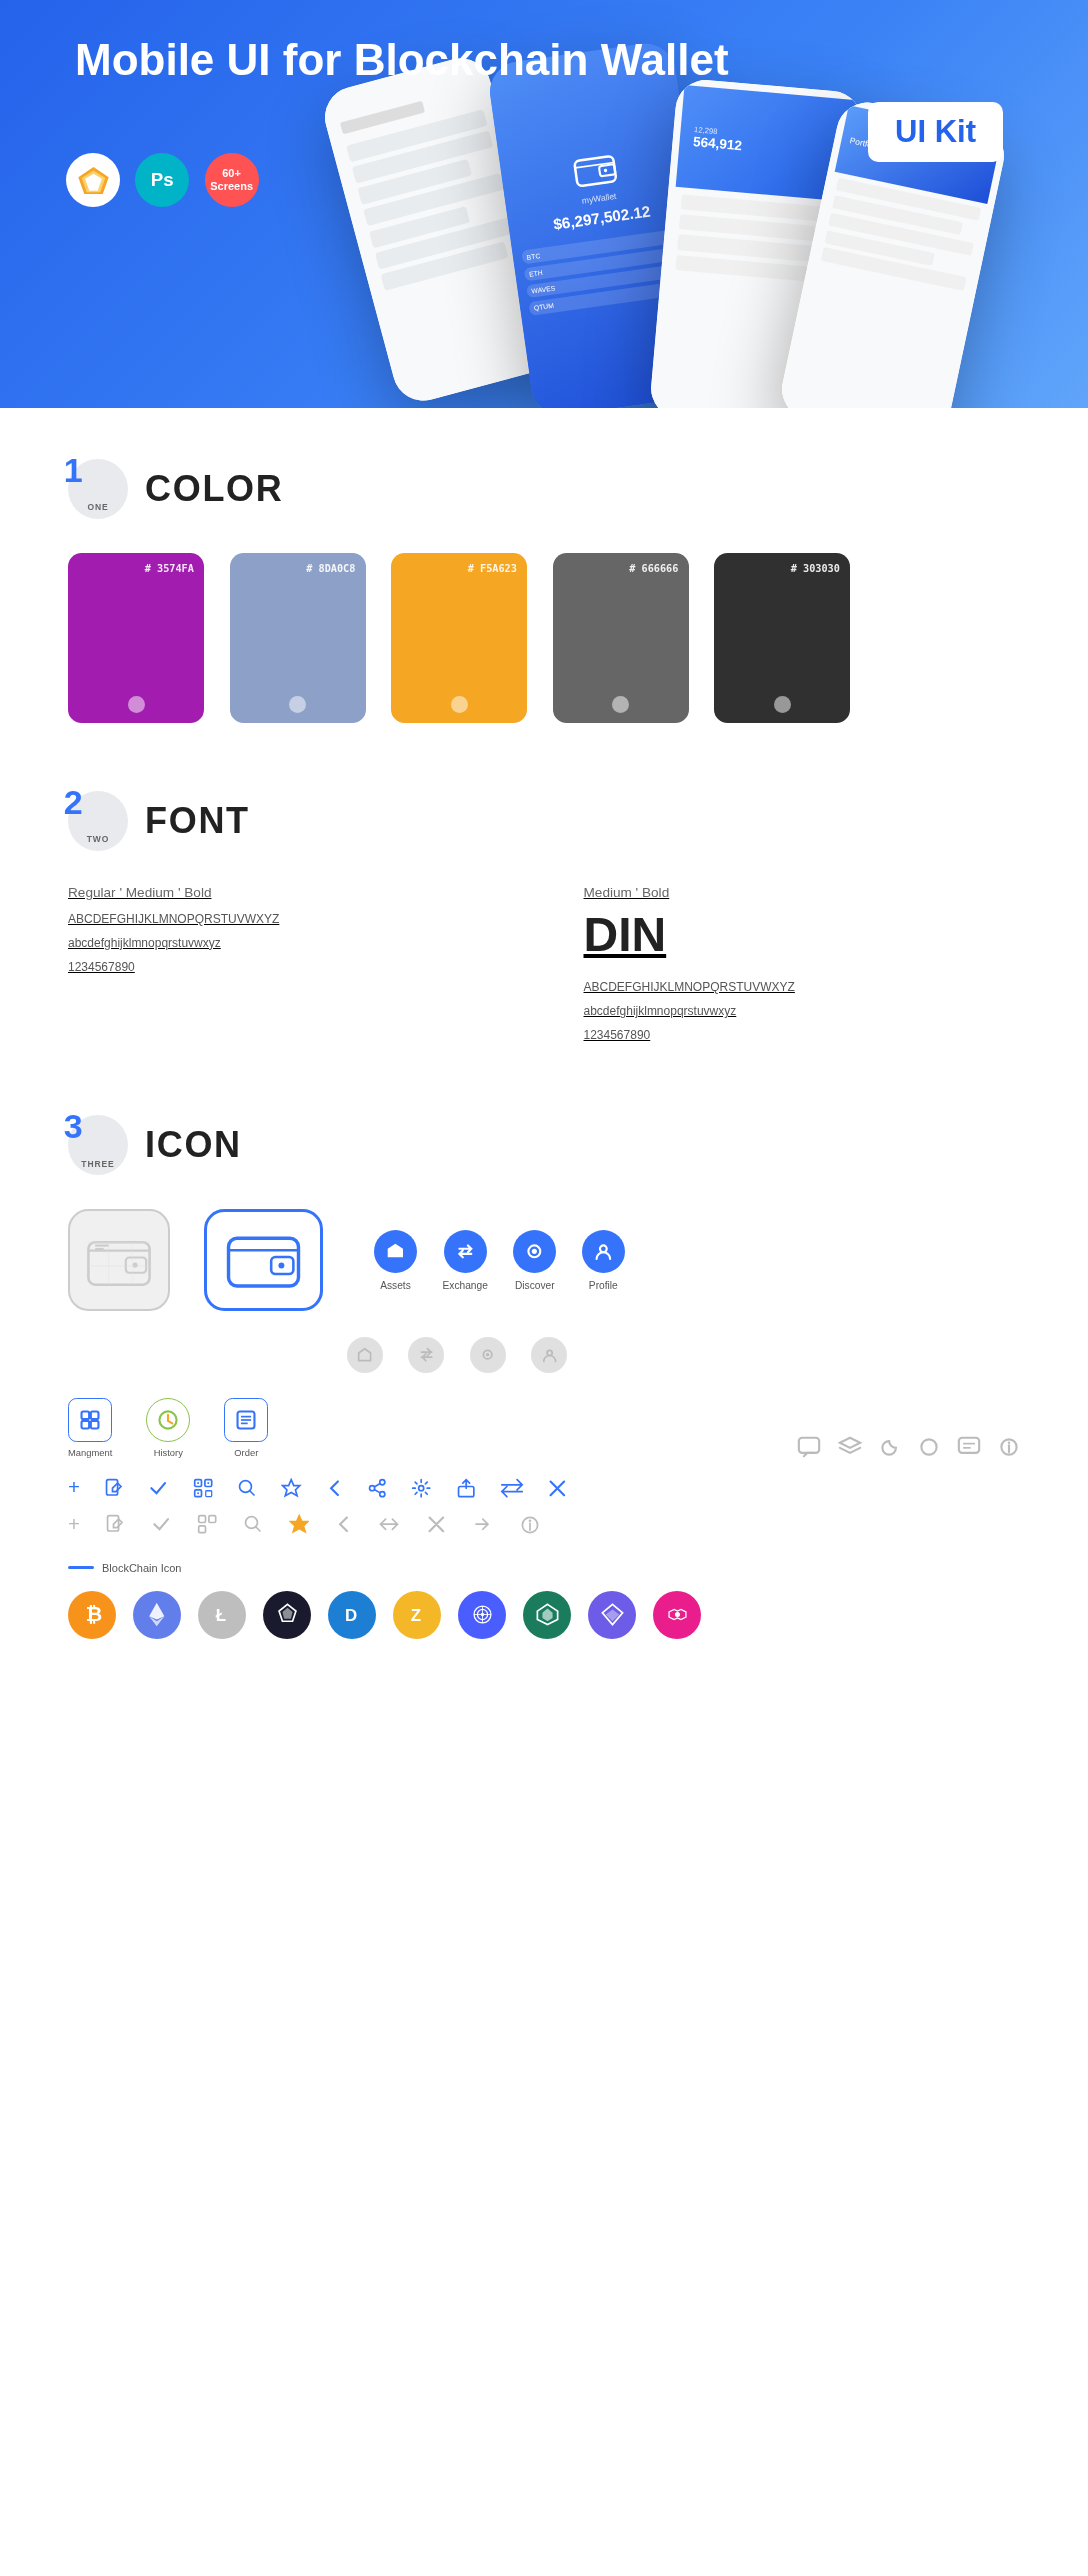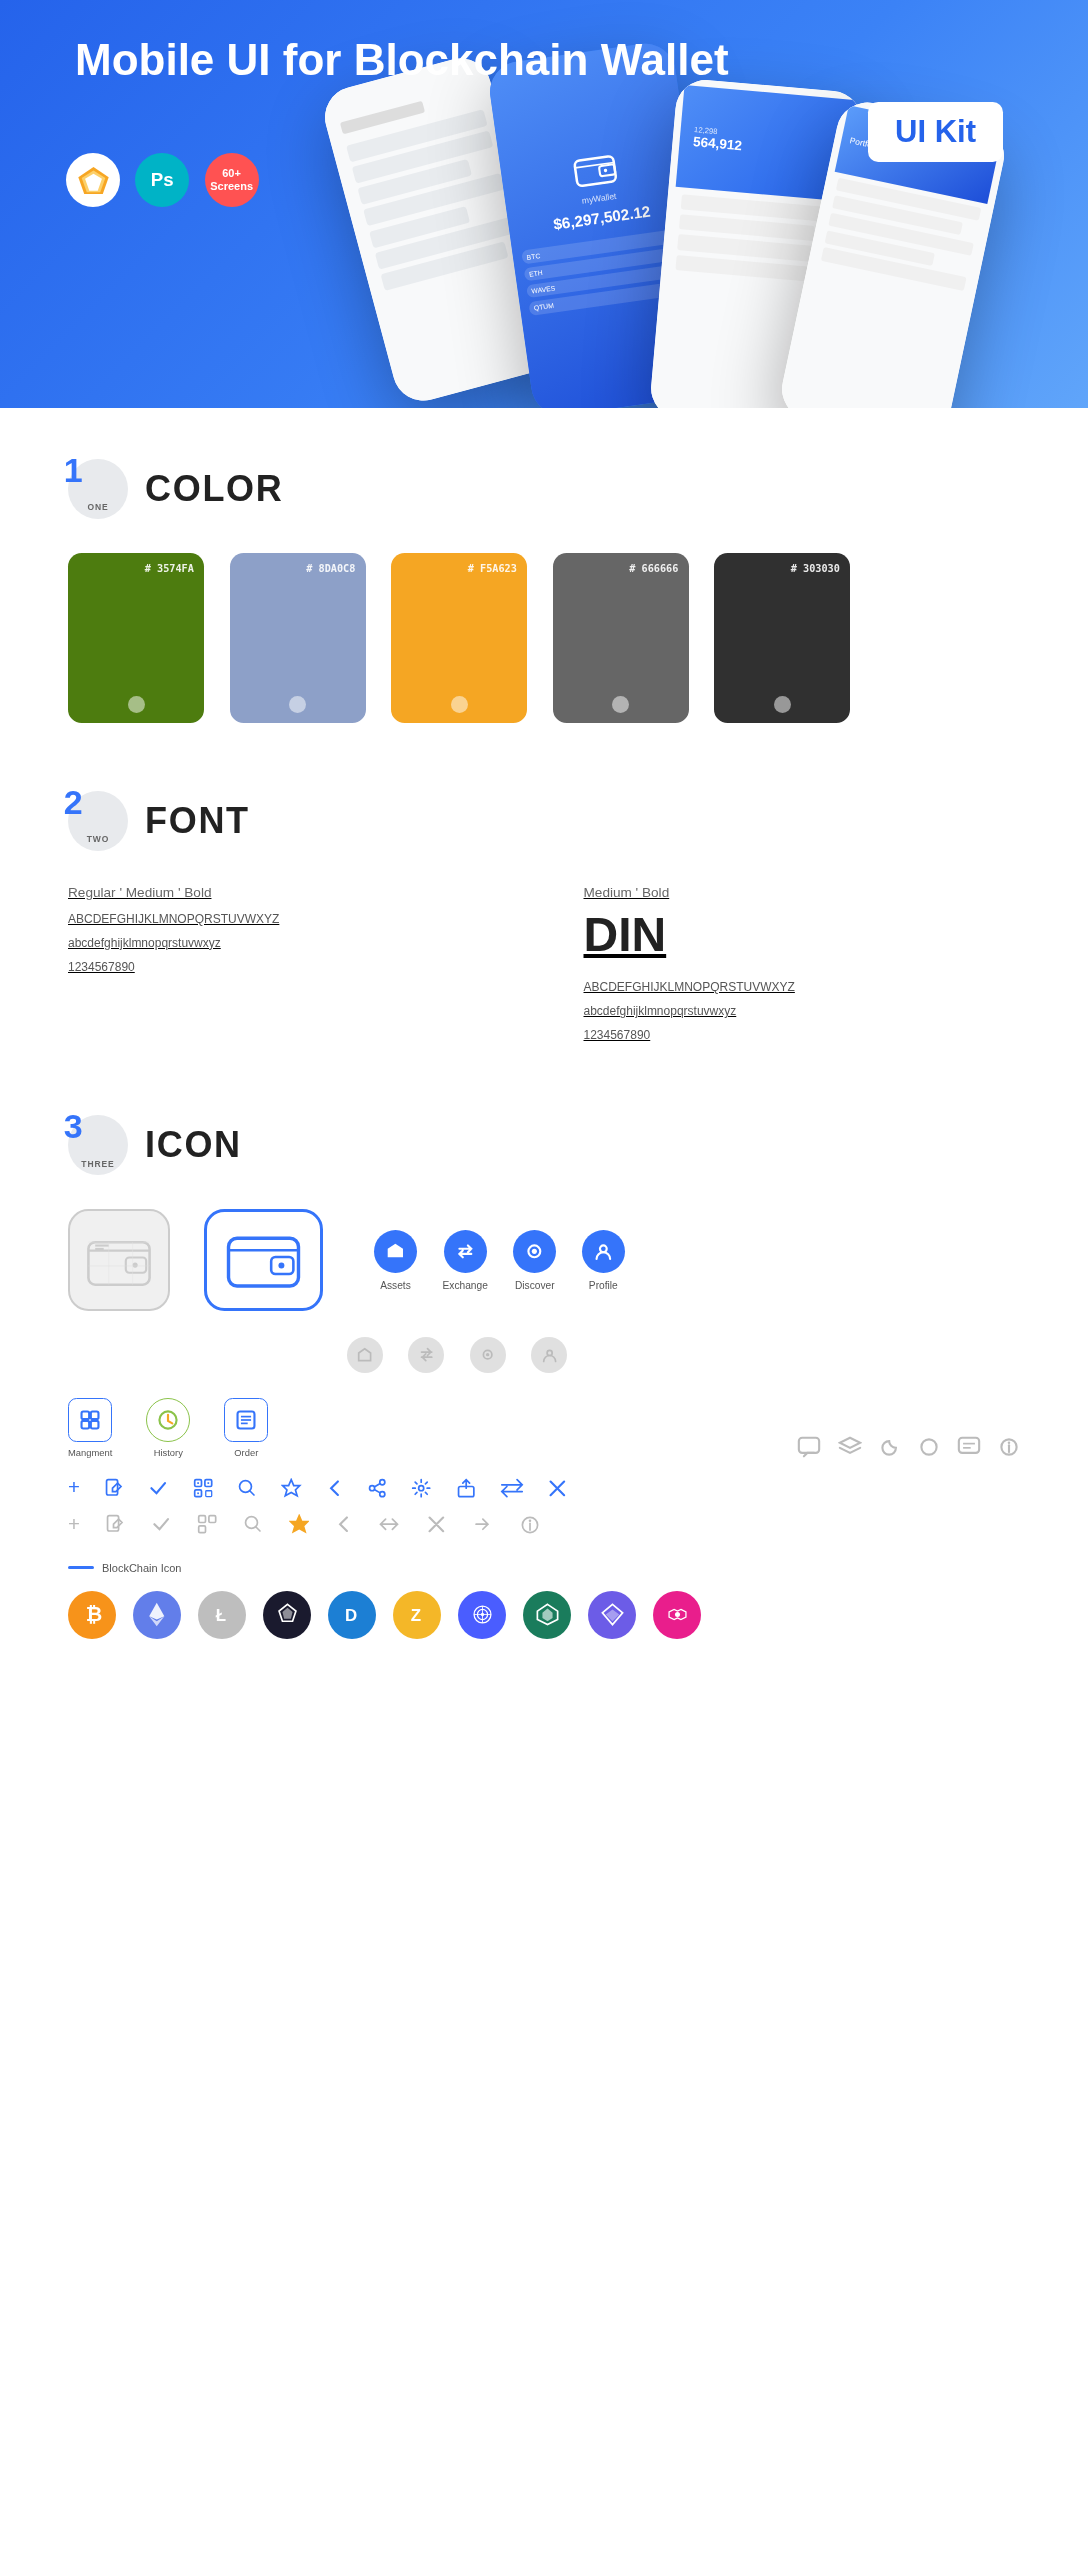--- a/index.html
+++ b/index.html
@@ -581,21 +581,21 @@
     <div class="section-header">
       <div class="section-number">
         <div class="circle-bg"></div>
         <div class="num">1</div>
         <div class="label">ONE</div>
       </div>
       <div class="section-title">COLOR</div>
     </div>
 
     <div class="color-swatches">
-      <div class="color-card" style="background:#4d7c0f;">
+      <div class="color-card" style="background:#a21caf;">
         <div class="color-hex"># 3574FA</div>
         <div class="color-dot"></div>
       </div>
       <div class="color-card" style="background:#8DA0C8;">
         <div class="color-hex"># 8DA0C8</div>
         <div class="color-dot"></div>
       </div>
       <div class="color-card" style="background:#F5A623;">
         <div class="color-hex"># F5A623</div>
         <div class="color-dot"></div>

